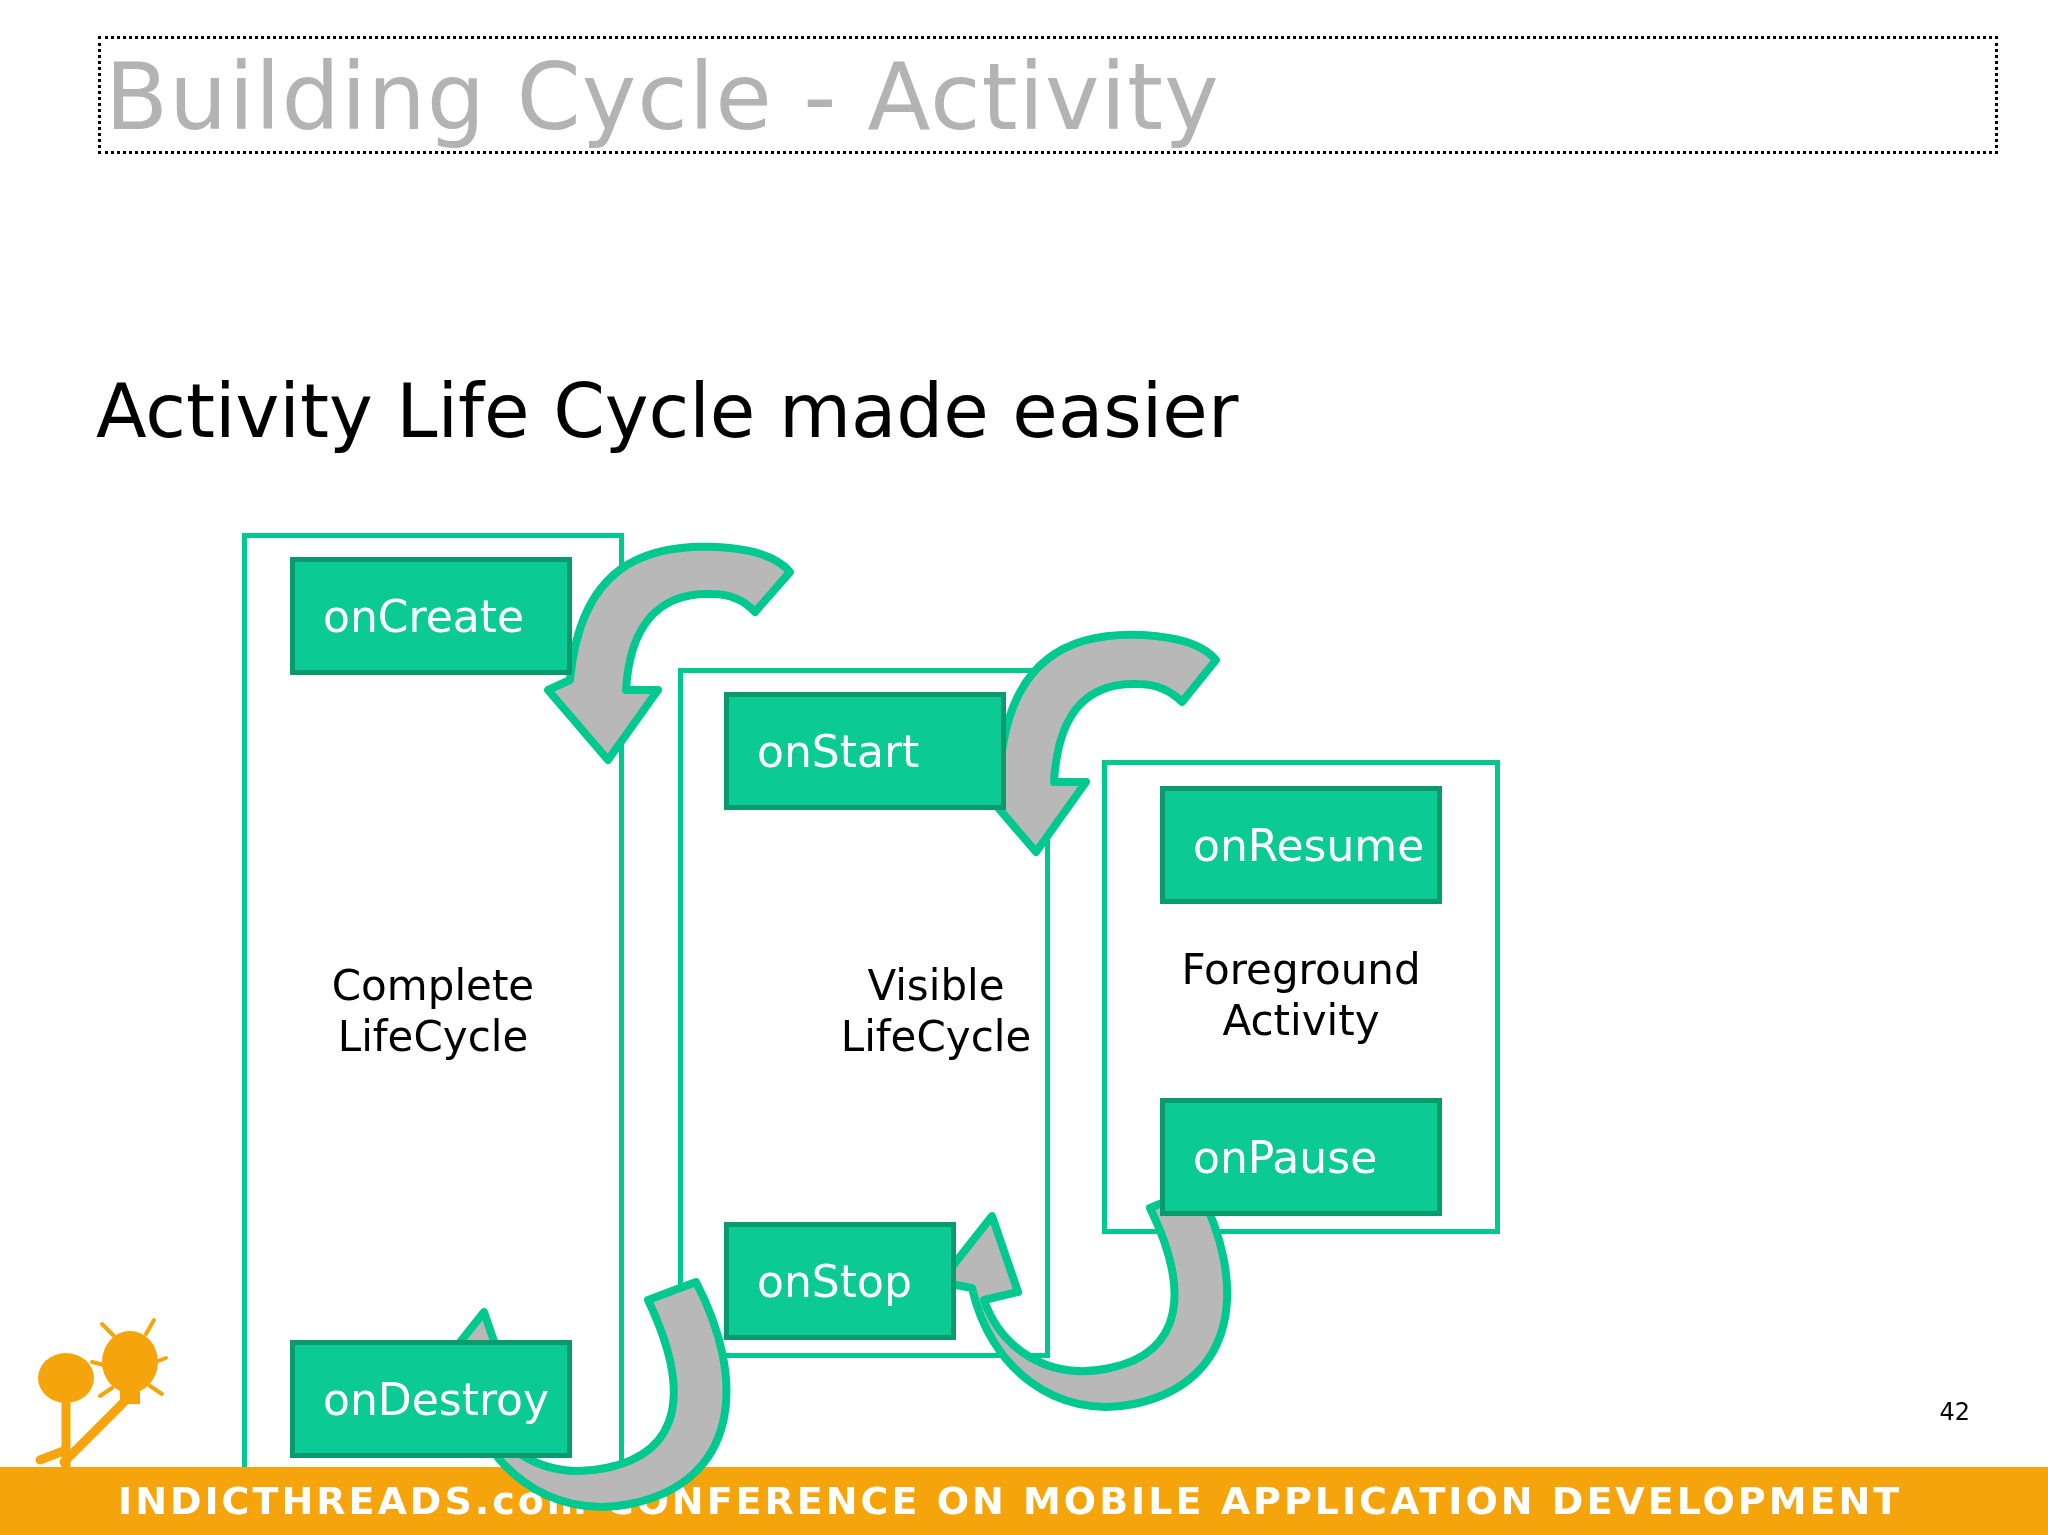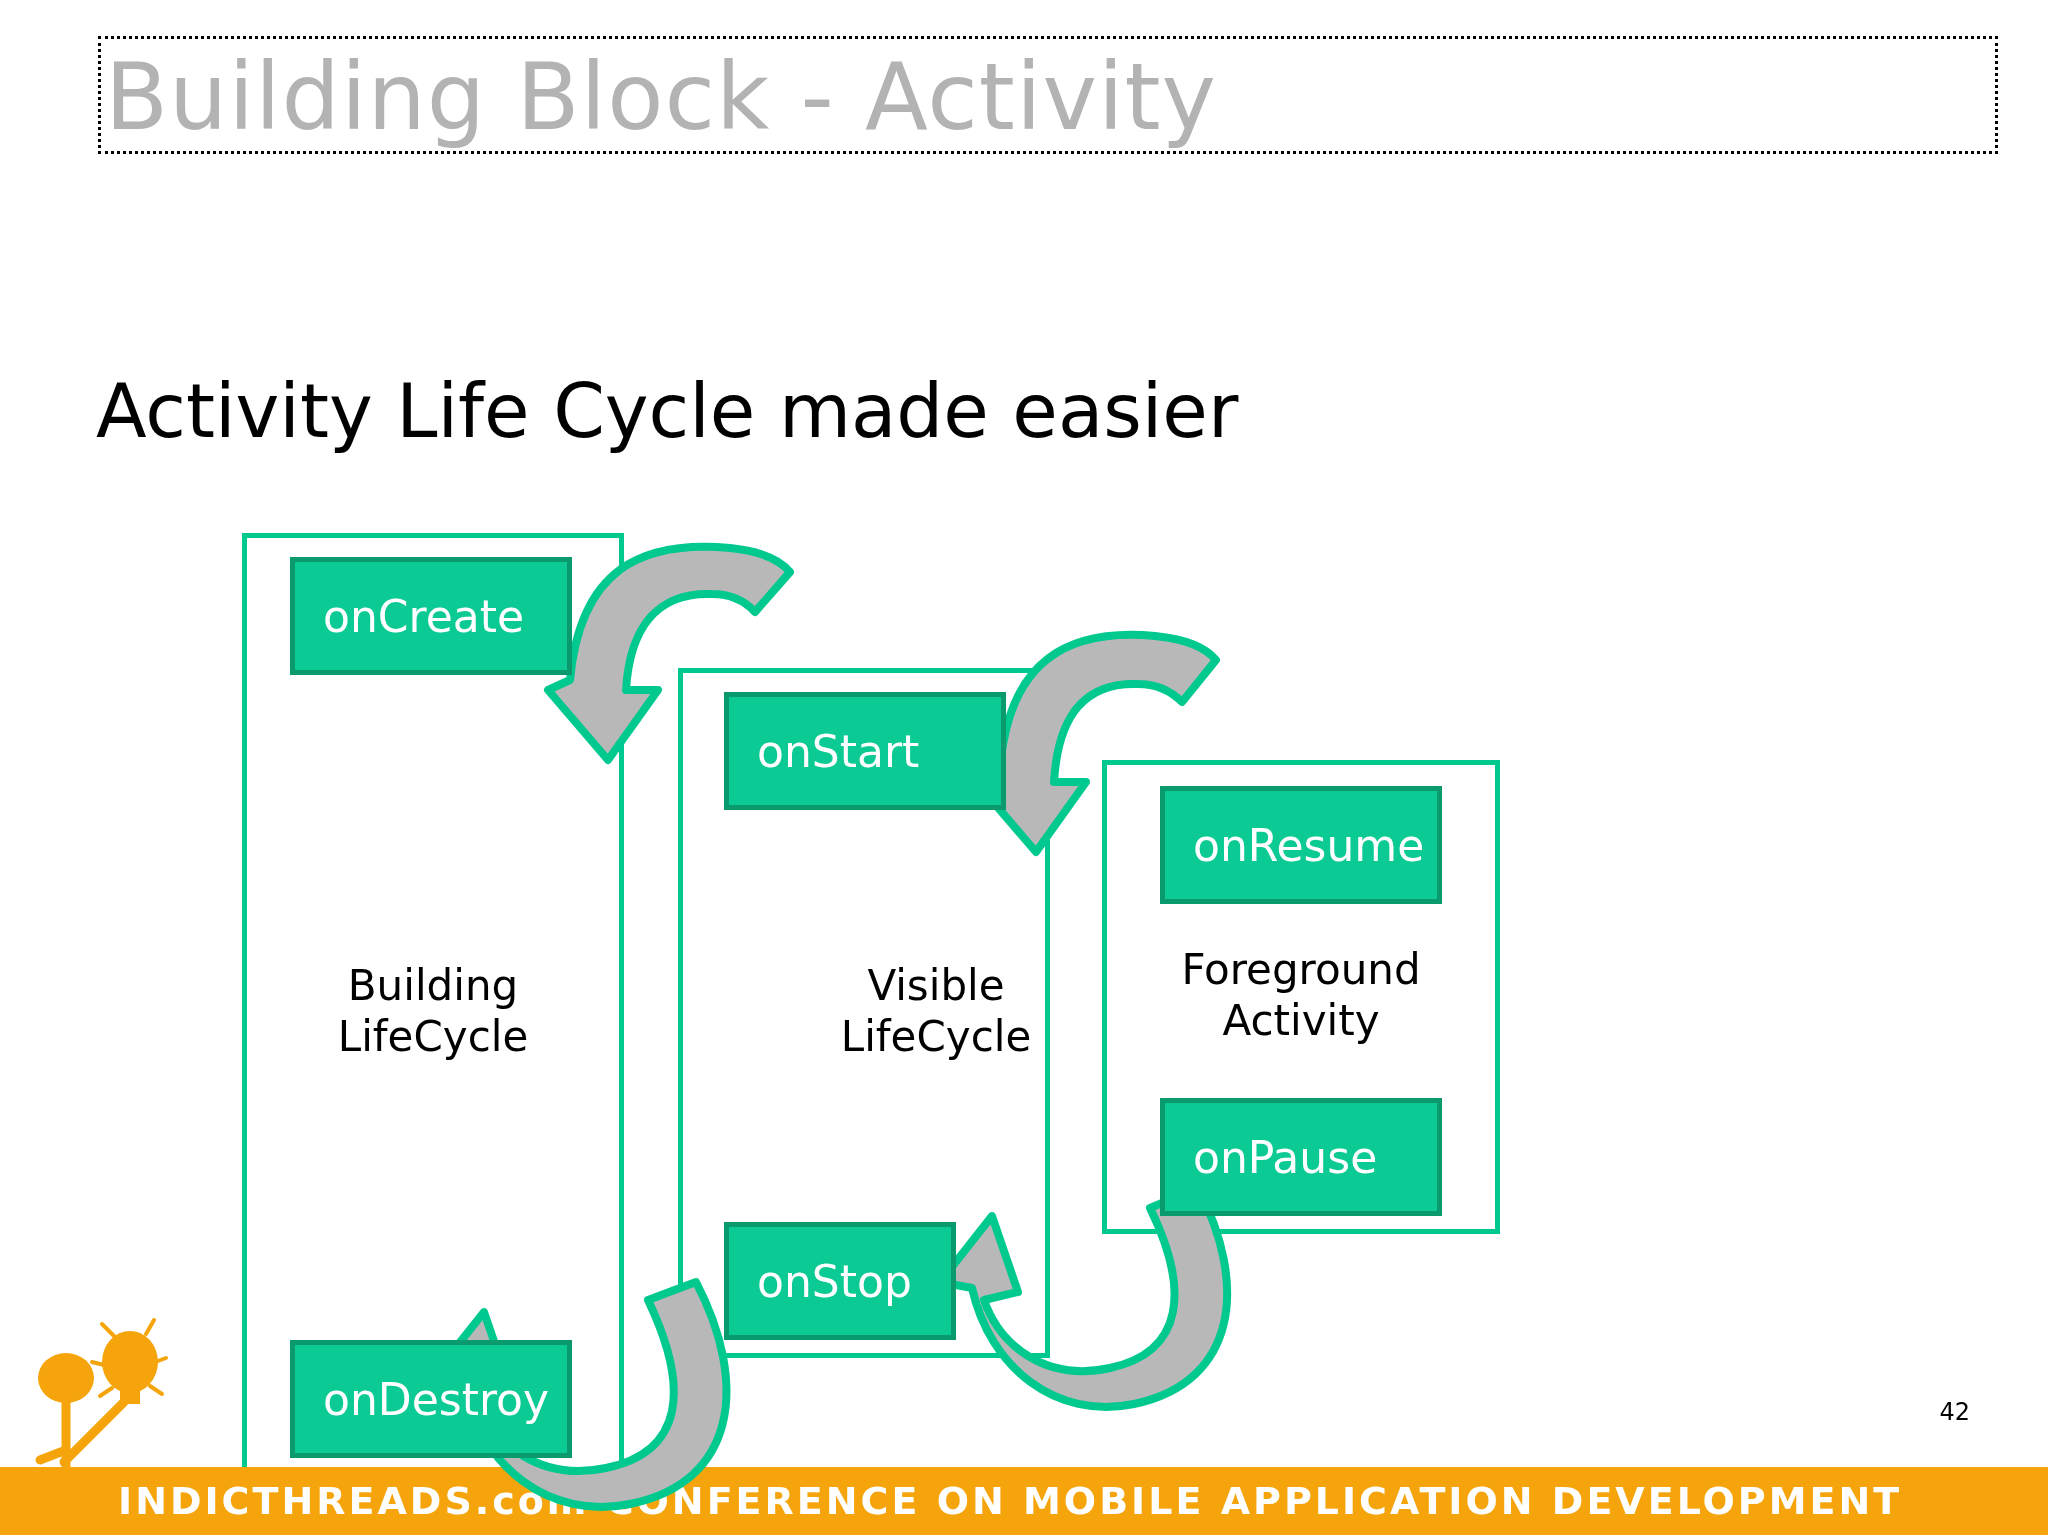--- a/index.html
+++ b/index.html
@@ -146,31 +146,31 @@
     width: 160px;
     height: 225px;
   }
 </style>
 </head>
 <body>
 
 <div id="slide">
 
   <div class="title-box"></div>
-  <div class="title-text">Building Block - Activity</div>
+  <div class="title-text">Building Cycle - Activity</div>
 
   <div class="subheading">Activity Life Cycle made easier</div>
 
   <div id="diagram">
 
     <div class="frame" style="left:242px; top:533px; width:382px; height:958px;"></div>
     <div class="frame" style="left:678px; top:668px; width:372px; height:690px;"></div>
     <div class="frame" style="left:1102px; top:760px; width:398px; height:474px;"></div>
 
-    <div class="frame-label" style="left:242px; top:960px; width:382px;">Building
+    <div class="frame-label" style="left:242px; top:960px; width:382px;">Complete
 LifeCycle</div>
     <div class="frame-label" style="left:678px; top:960px; width:444px;margin-left:36px;">Visible
 LifeCycle</div>
     <div class="frame-label" style="left:1102px; top:944px; width:398px;">Foreground
 Activity</div>
 
     <svg class="arrows" viewBox="0 0 2048 1535">
 
       <g>
         <path d="M 570,680 C 580,570 640,540 730,548 C 760,551 780,560 790,572

